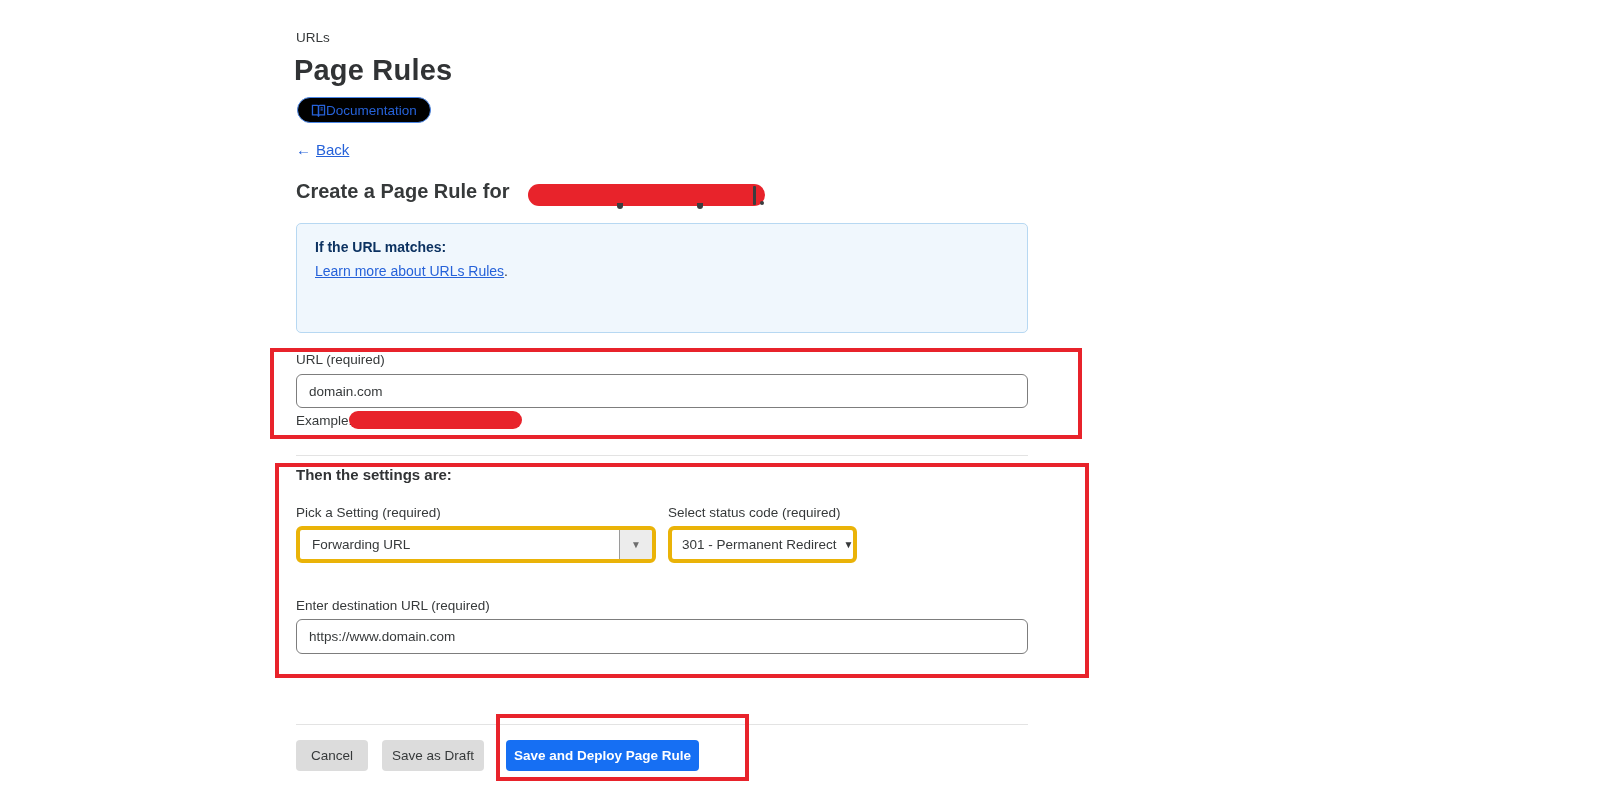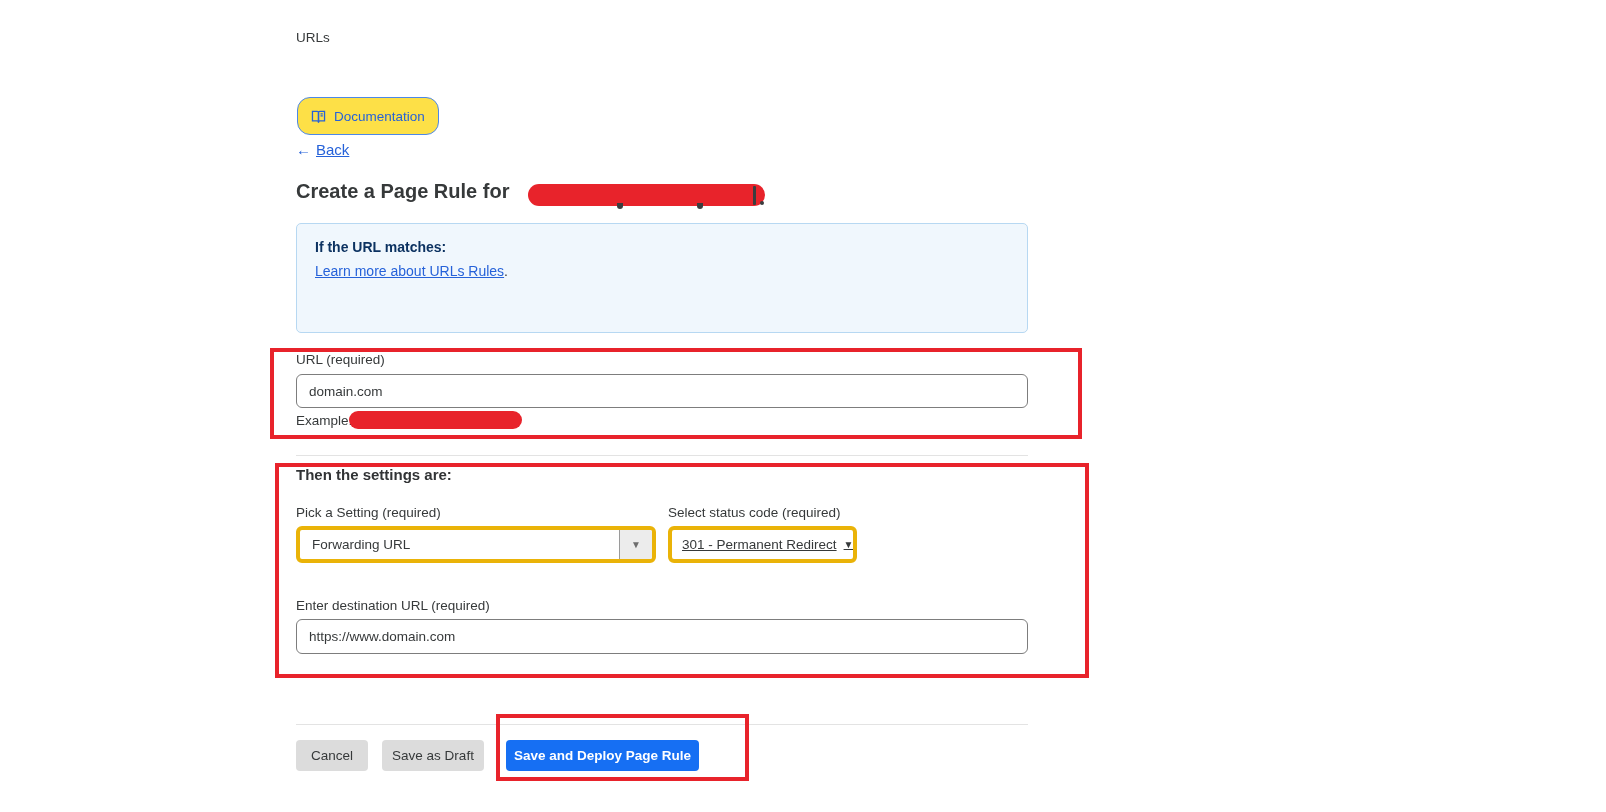--- a/index.html
+++ b/index.html
@@ -15,24 +15,24 @@
     background: #ffffff;
     overflow: hidden;
   }
   .abs { position: absolute; }
 
   
   .breadcrumb { left: 296px; top: 30px; font-size: 13.5px; color: #36393a; }
   .page-title { left: 294px; top: 54px; font-size: 29px; font-weight: 700; color: #313335; letter-spacing: 0.2px; }
   .doc-btn {
     left: 297px; top: 97px; height: 25px;
-    display: inline-flex; align-items: center; gap: 8px;
-    padding: 18px 13px;
+    display: inline-flex; align-items: center; gap: 0;
+    padding: 12px 13px;
     border: 1px solid #4d88e8; border-radius: 13px;
-    color: #2662d9; font-size: 13.5px; background: #fde047;
+    color: #2662d9; font-size: 13.5px; background: #000000;
     cursor: pointer;
   }
   .doc-btn svg { display: block; }
   .back-link {
     left: 296px; top: 141px; font-size: 15px; color: #2662d9;
     text-decoration: none; display: inline-flex; align-items: center; gap: 5px;
     cursor: pointer;
   }
   .back-link .back-text { text-decoration: underline; }
 
@@ -74,21 +74,21 @@
     cursor: pointer; overflow: hidden;
   }
   .setting-select { left: 296px; top: 526px; width: 360px; height: 37px; }
   .setting-select .select-value { flex: 1; padding: 0 12px; }
   .select-arrow-section {
     width: 33px; align-self: stretch; background: #ececec;
     border-left: 1px solid #9a9a9a;
     display: flex; align-items: center; justify-content: center;
     color: #6d6d6d; font-size: 10px;
   }
-  .status-select { left: 668px; top: 526px; width: 189px; height: 37px; padding: 0 10px; gap: 7px; text-decoration: underline; }
+  .status-select { left: 668px; top: 526px; width: 189px; height: 37px; padding: 0 10px; gap: 7px; }
   .status-select .select-value { white-space: nowrap; }
   .status-select .inline-arrow { font-size: 10px; color: #36393a; }
 
   .dest-label { left: 296px; top: 598px; }
   .dest-input { left: 296px; top: 619px; width: 732px; height: 35px; }
 
   .note-text { left: 296px; top: 693px; font-size: 14.5px; color: #36393a; }
 
   
   .actions-row { left: 296px; top: 740px; display: flex; align-items: flex-end; }
@@ -120,20 +120,21 @@
   .remnant-2 { left: 697px; top: 203px; width: 6px; height: 6px; border-radius: 0 0 4px 4px; }
   .remnant-3 { left: 753px; top: 186px; width: 3px; height: 19px; border-radius: 1px; }
   .remnant-4 { left: 760px; top: 201px; width: 4px; height: 4px; border-radius: 2px; }
 </style>
 </head>
 <body>
 
 <div id="page">
 
   <div class="abs breadcrumb">URLs</div>
+  <h1 class="abs page-title">Page Rules</h1>
 
   <button class="abs doc-btn">
     <span>
       <svg width="15" height="13" viewBox="0 0 16 14" fill="none" stroke="#2662d9" stroke-width="1.4">
         <path d="M1.5 1.5h5.2c0.7 0 1.3 0.6 1.3 1.3v9.7c-0.4-0.5-0.9-0.8-1.5-0.8H1.5z"></path>
         <path d="M14.5 1.5H9.3C8.6 1.5 8 2.1 8 2.8v9.7c0.4-0.5 0.9-0.8 1.5-0.8h5z"></path>
         <path d="M10.2 4.2h2.4 M10.2 6.4h2.4"></path>
       </svg>
     </span>
     <span>Documentation</span>

